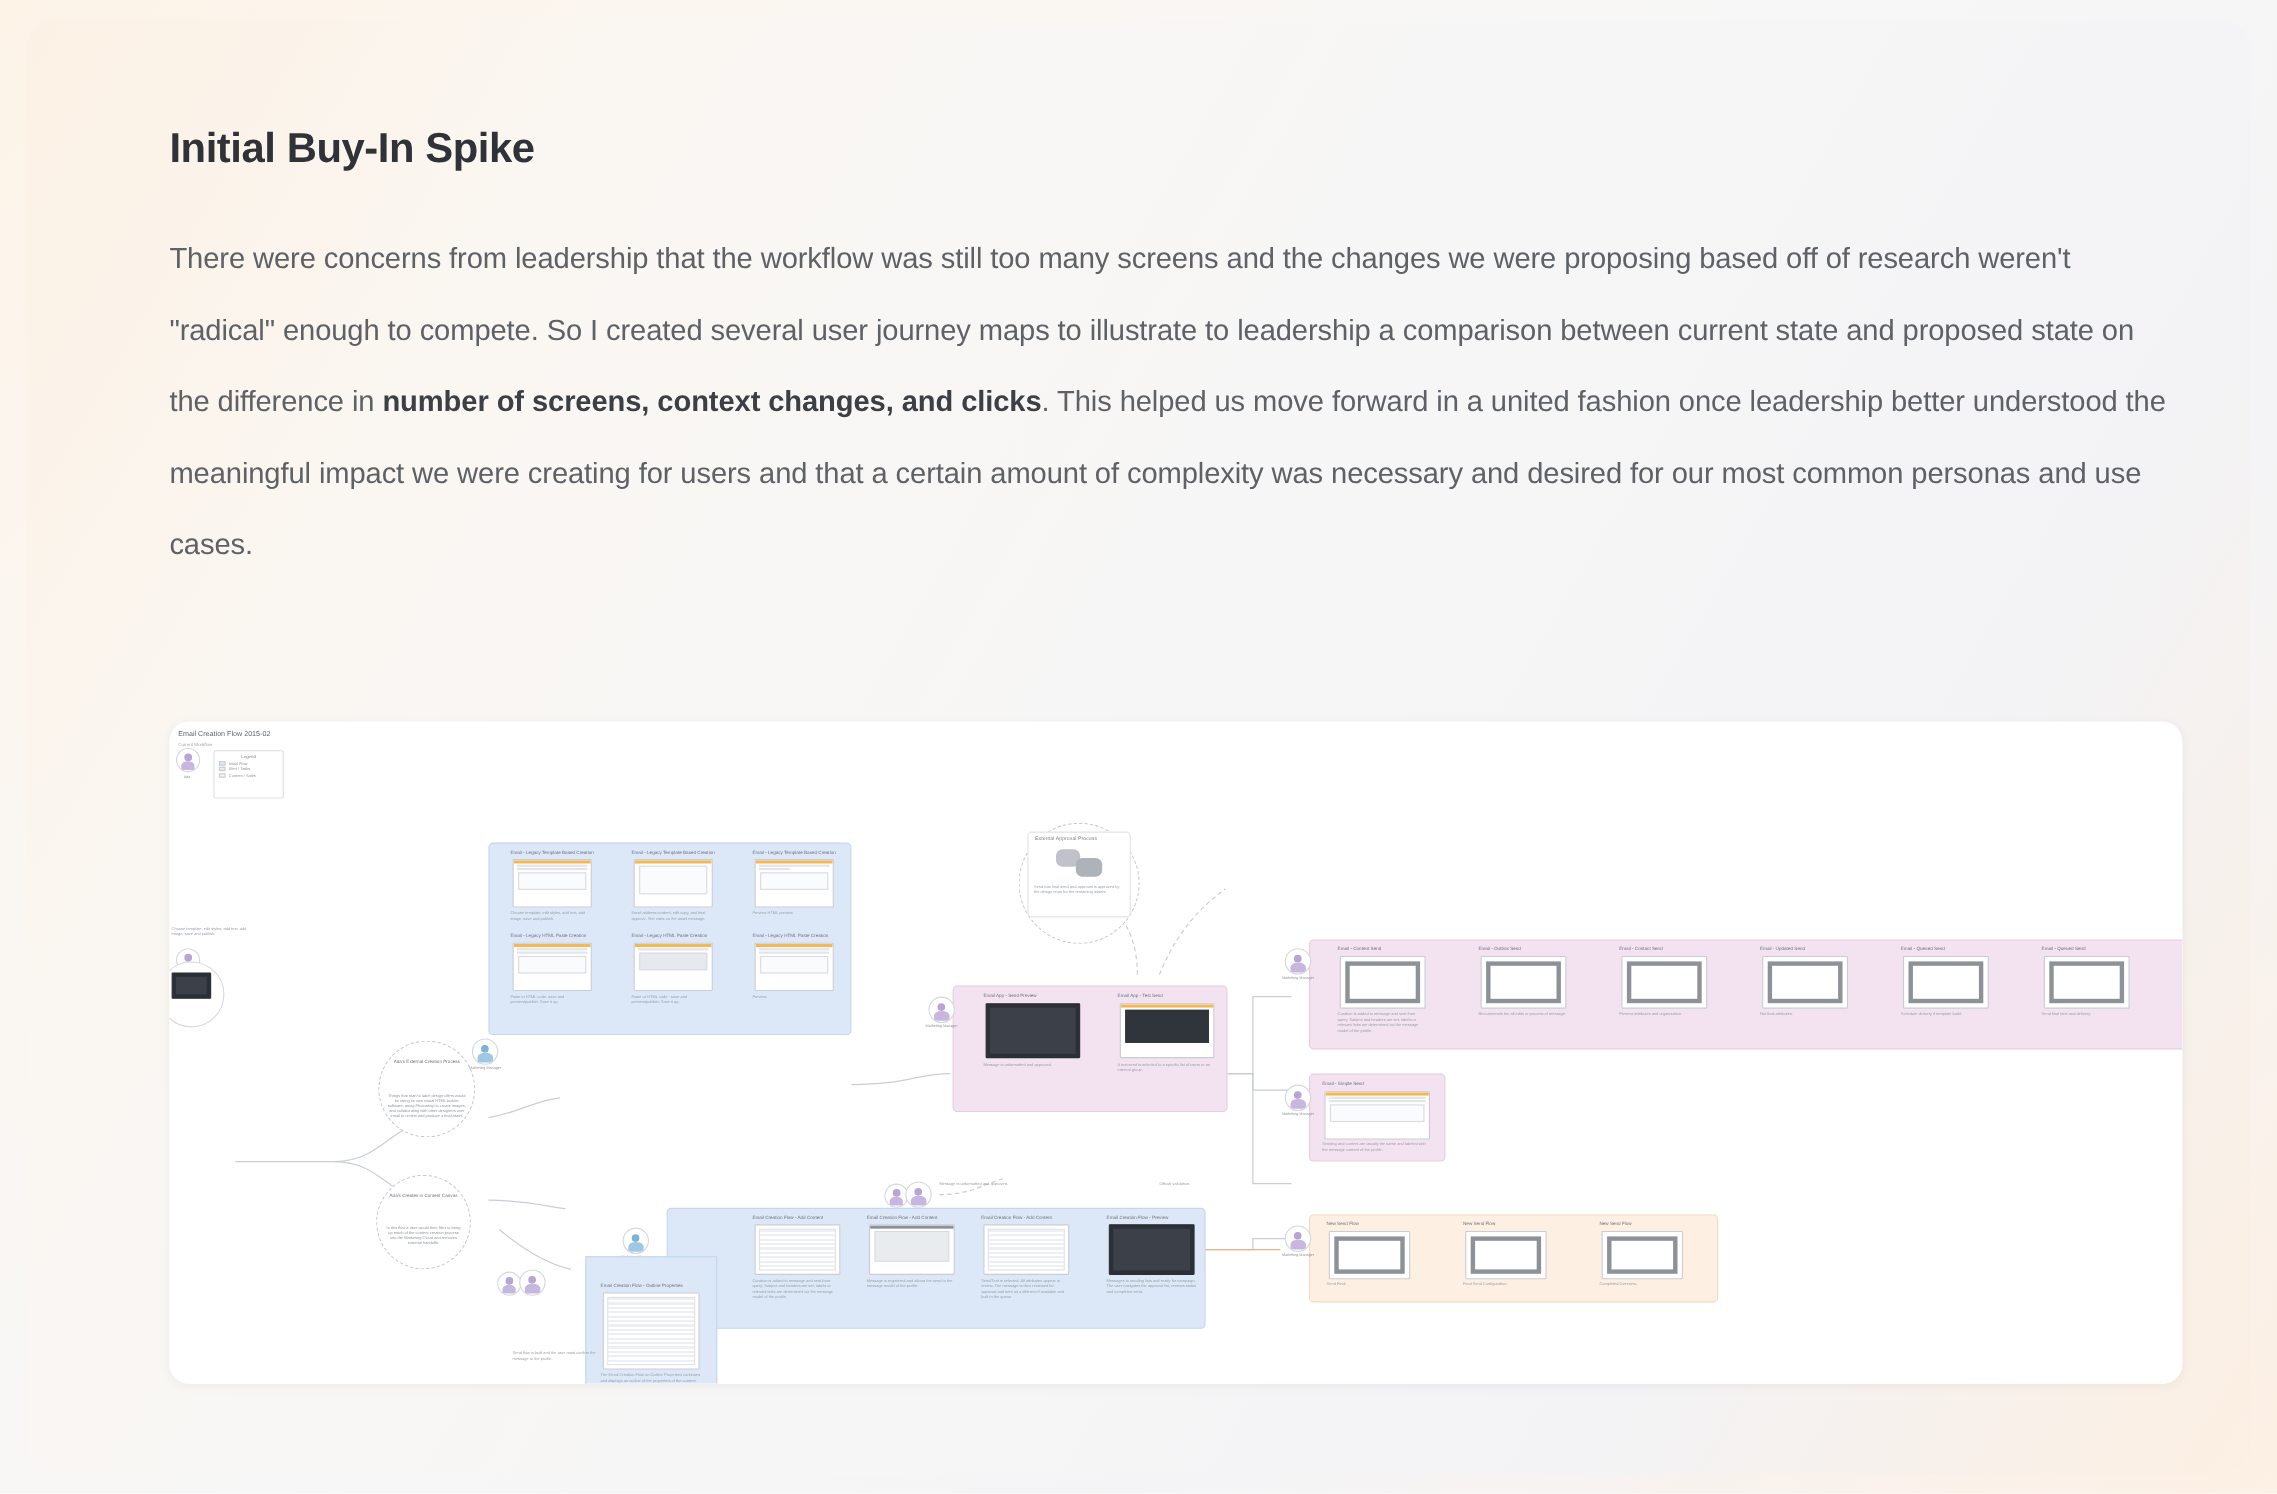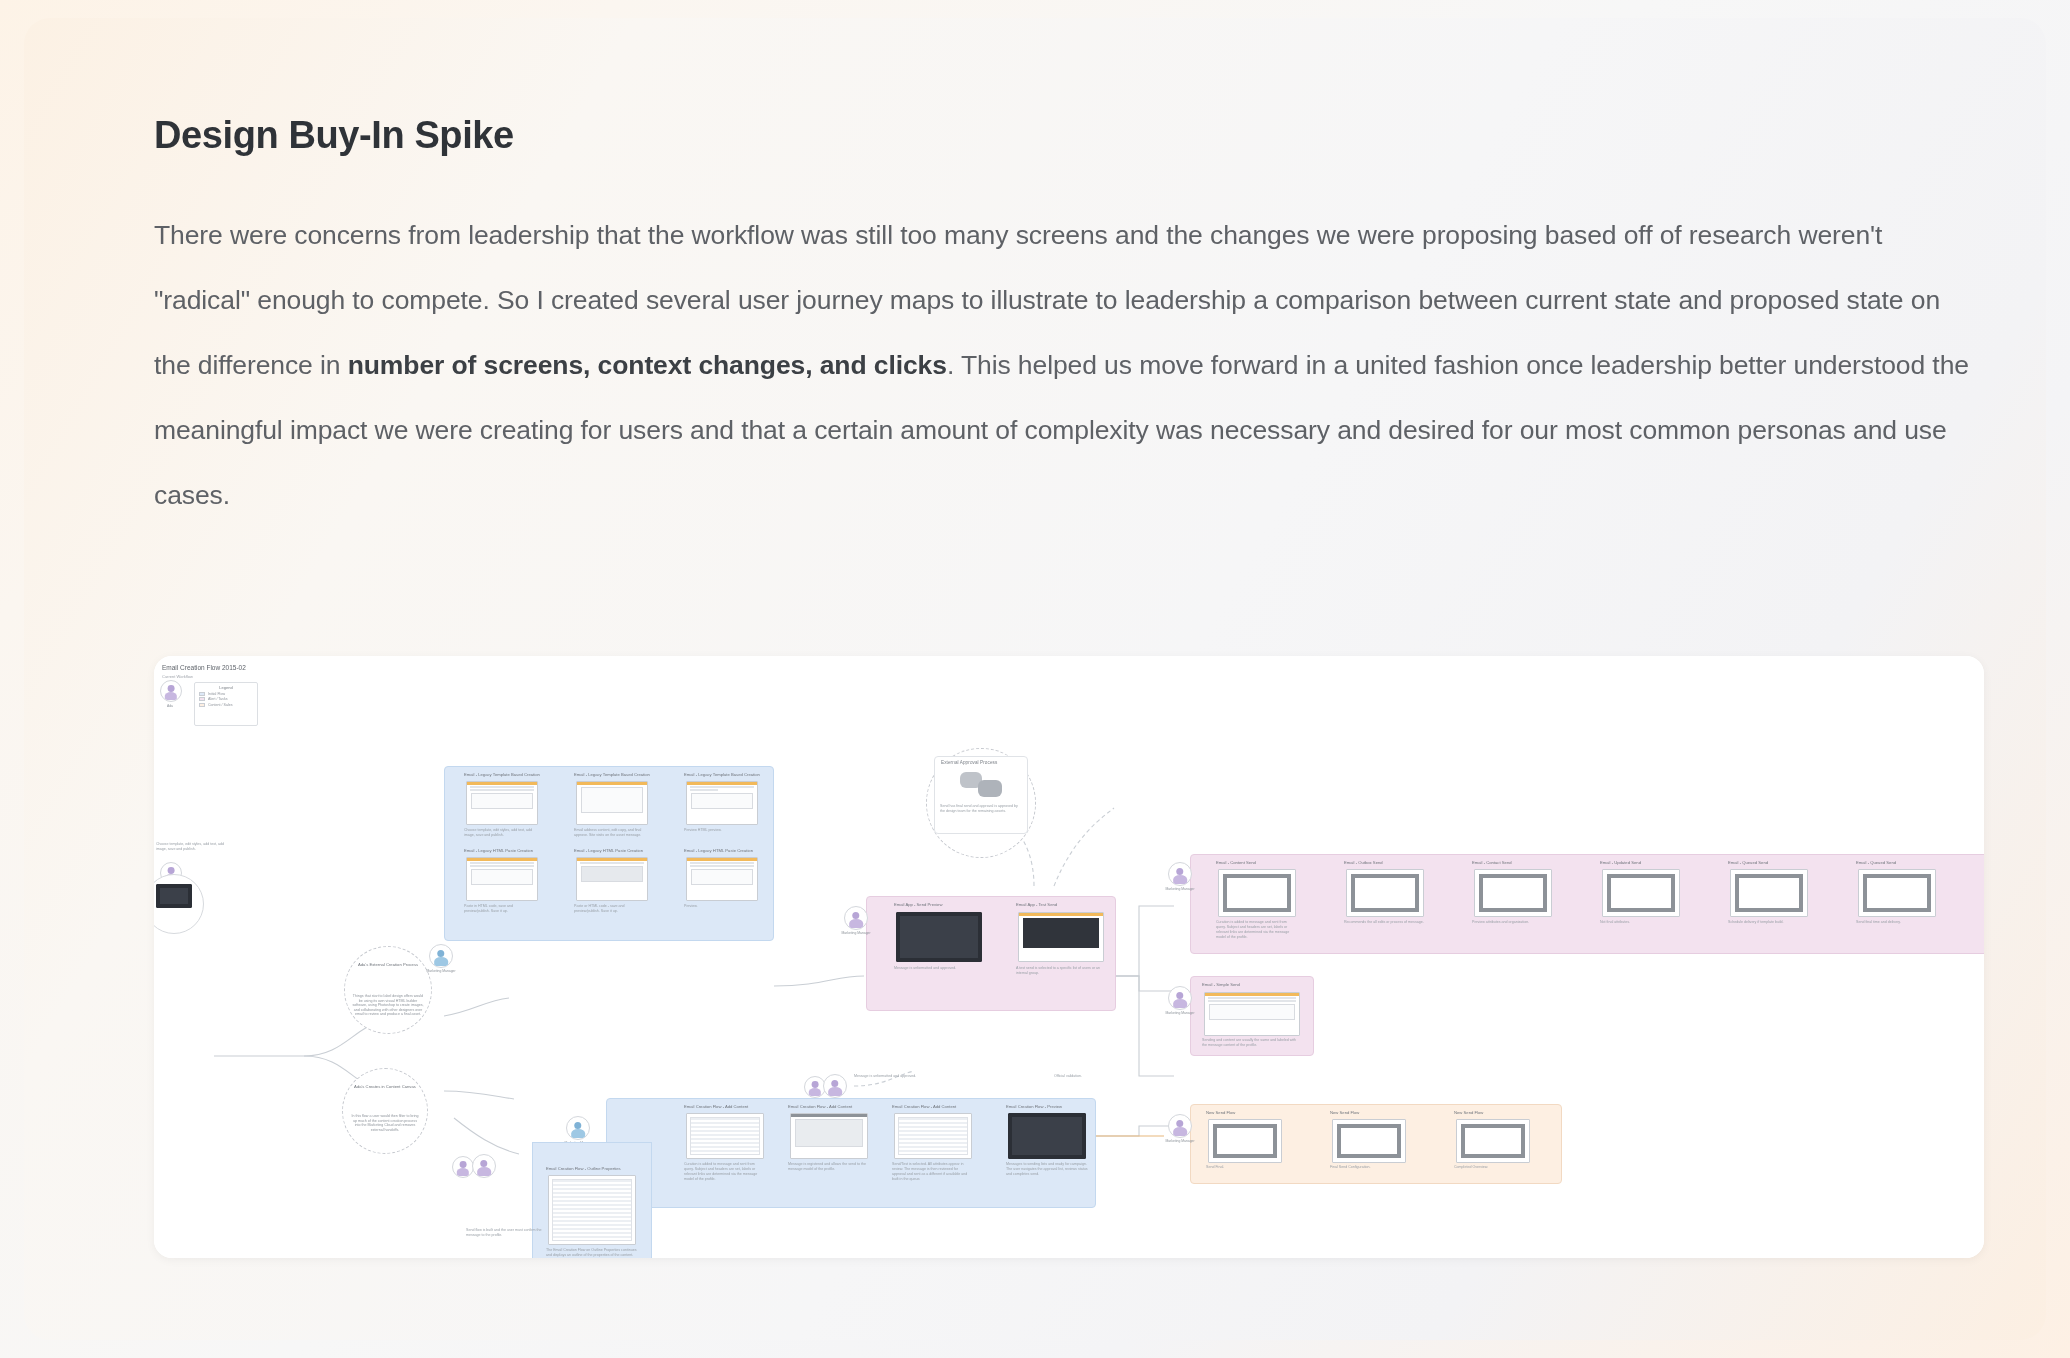--- a/index.html
+++ b/index.html
@@ -274,21 +274,21 @@
     background: #bfc3c9;
   }
 </style>
 </head>
 <body>
 
 <div class="page">
   <div class="page-inner">
 
     <div class="content">
-      <h1 class="title">Design Buy-In Spike</h1>
+      <h1 class="title">Initial Buy-In Spike</h1>
       <p class="body-text">
         <span>There were concerns from leadership that the workflow was still too many screens and the changes we were proposing based off of research weren't "radical" enough to compete. So I created several user journey maps to illustrate to leadership a comparison between current state and proposed state on the difference in </span><b>number of screens, context changes, and clicks</b><span>. This helped us move forward in a united fashion once leadership better understood the meaningful impact we were creating for users and that a certain amount of complexity was necessary and desired for our most common personas and use cases.</span>
       </p>
     </div>
 
     <div class="figure-card">
       <div class="diagram">
 
         <svg class="wires" viewBox="0 0 1830 602" preserveAspectRatio="none">
           <g stroke="#c9ced4" stroke-width="1.1" fill="none">

